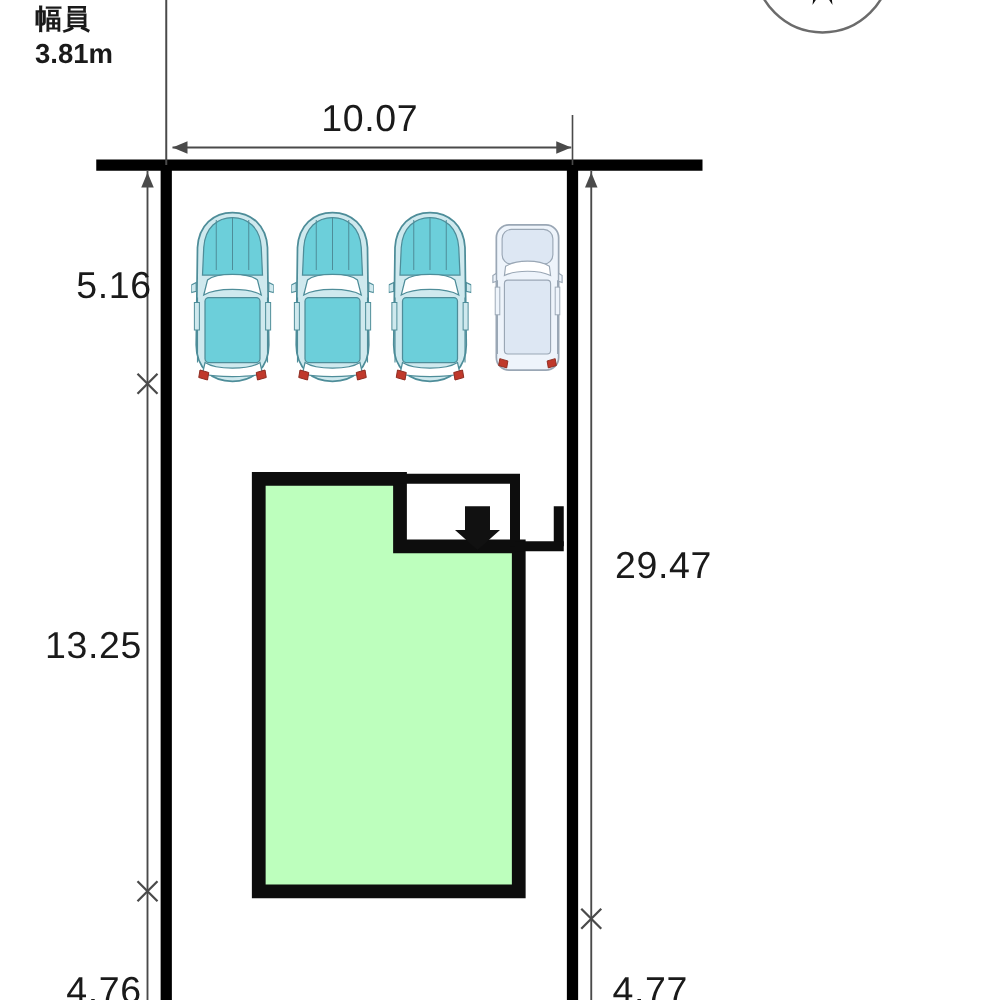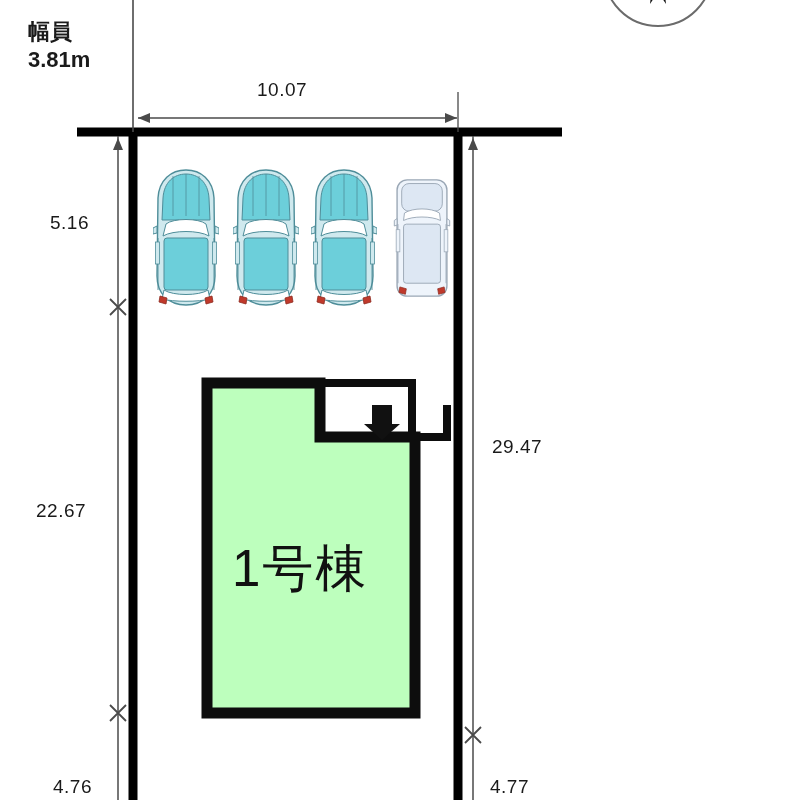--- a/index.html
+++ b/index.html
@@ -5,21 +5,21 @@
   html,body{margin:0;padding:0;}
   body{
     width:800px;height:800px;
     background:#ffffff;
     font-family:"Liberation Sans","DejaVu Sans",sans-serif;
     overflow:hidden;
     position:relative;
   }
   #stage{position:absolute;left:0;top:0;width:800px;height:800px;}
   .lbl{position:absolute;color:#1a1a1a;white-space:nowrap;}
-  .dim{font-size:19px;font-weight:400;letter-spacing:0.5px;}
+  .dim{font-size:30px;font-weight:400;letter-spacing:0.5px;}
   .road-lbl{font-size:22px;font-weight:700;line-height:1.28;}
   .bldg-lbl{
     position:absolute;font-size:51px;font-weight:500;color:#111;
     letter-spacing:2px;white-space:nowrap;
   }
   svg{position:absolute;left:0;top:0;}
 </style>
 </head>
 <body>
 
@@ -138,32 +138,31 @@
       <path d="M447 405 L447 437" fill="none" stroke="#0d0d0d" stroke-width="8"></path>
       <path d="M412 437 L451 437" fill="none" stroke="#0d0d0d" stroke-width="8"></path>
     </g>
 
     <g>
       <path d="M372 405 L392 405 L392 424 L400 424 L382 440 L364 424 L372 424 Z" fill="#111111"></path>
     </g>
 
   </svg>
 
-  <div class="lbl road-lbl" style="left:28px;top:18px;">
+  <div class="lbl road-lbl" style="left:28px;top:1px;">
     <div>幅員</div>
     <div>3.81m</div>
   </div>
 
   <div class="lbl dim" style="left:257px;top:79px;">10.07</div>
 
-  <div class="lbl dim" style="left:50px;top:212px;">5.16</div>
+  <div class="lbl dim" style="left:61px;top:212px;">5.16</div>
 
-  <div class="lbl dim" style="left:36px;top:500px;">22.67</div>
+  <div class="lbl dim" style="left:36px;top:500px;">13.25</div>
 
   <div class="lbl dim" style="left:492px;top:436px;">29.47</div>
 
   <div class="lbl dim" style="left:53px;top:776px;">4.76</div>
 
   <div class="lbl dim" style="left:490px;top:776px;">4.77</div>
 
-  <div class="bldg-lbl" style="left:232px;top:535px;">1号棟</div>
 
 </div>
 
 </body></html>

